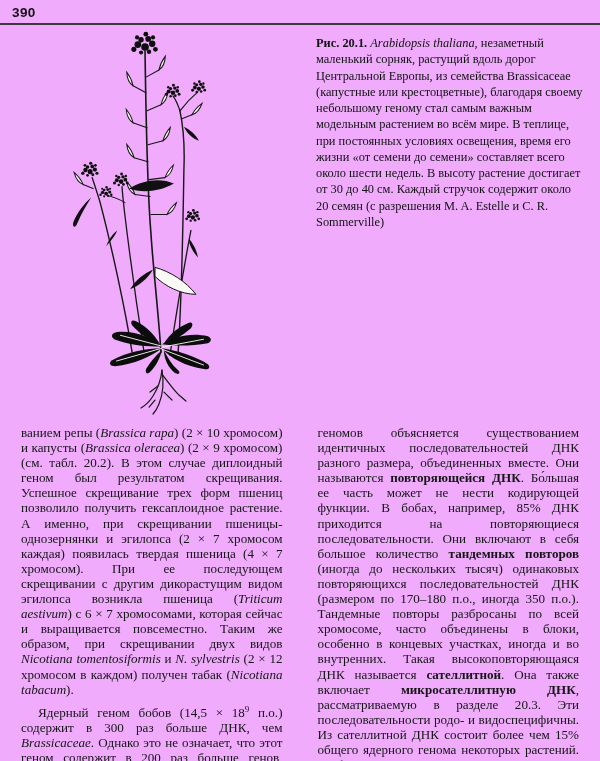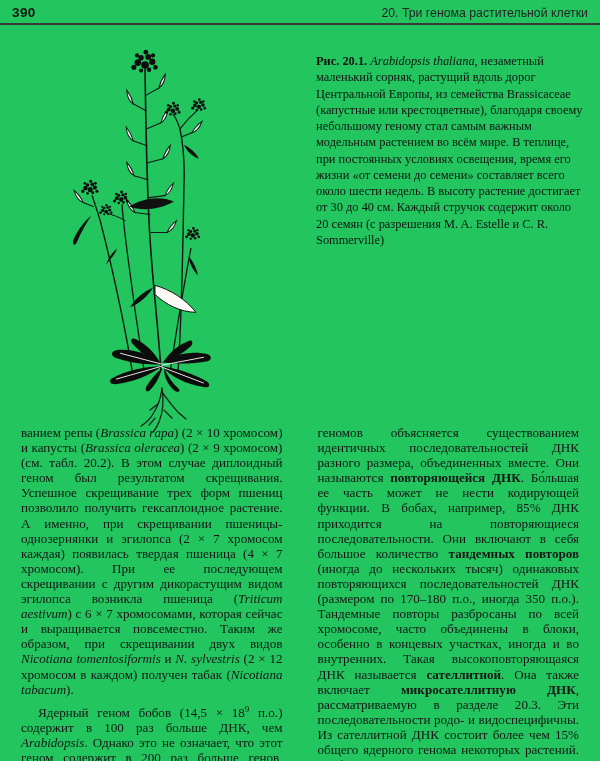--- a/index.html
+++ b/index.html
@@ -1,30 +1,30 @@
 <!DOCTYPE html>
 <html><head>
 <meta charset="utf-8">
 <style>
   html,body{margin:0;padding:0;}
   body{width:600px;height:761px;overflow:hidden;background:#e9e8e4;}
   .page{
-    width:600px;height:761px;box-sizing:border-box;background:#22c55e;
+    width:600px;height:761px;box-sizing:border-box;background:#f0abfc;
     font-family:"Liberation Serif", serif;color:#141414;overflow:hidden;position:relative;
   }
   
   .hdr{
     display:flex;justify-content:space-between;align-items:flex-end;
     padding:5px 12px 3px 12px;border-bottom:2.5px solid #3a3a3a;
     font-family:"Liberation Sans", sans-serif;
   }
   .pgnum{font-weight:bold;font-size:13.5px;letter-spacing:.4px;color:#111;}
   .rhead{font-size:12.3px;color:#242424;}
   
-  .figrow{display:flex;padding:24px 12px 0 12px;height:386px;box-sizing:border-box;}
+  .figrow{display:flex;padding:6px 12px 0 12px;height:386px;box-sizing:border-box;}
   .illus{width:292px;flex:none;}
   .caption{flex:1;padding:4px 2px 0 12px;font-size:12.4px;line-height:1.31;color:#121212;}
   .caption b{font-weight:bold;}
   .caption i{font-style:italic;}
   
   .cols{display:flex;gap:19px;padding:6px 13px 0 13px;}
   .col{width:50%;box-sizing:border-box;text-align:justify;font-size:13.1px;line-height:15.1px;color:#151515;}
   .p{margin:8px;}
   .p.indent{text-indent:17px;}
   .col b,.caption b{font-weight:bold;}
@@ -32,21 +32,20 @@
   sup{font-size:9px;line-height:0;vertical-align:super;}
   svg .ln{stroke:#161616;fill:none;stroke-linecap:round;}
 </style>
 </head>
 <body>
 
 <div class="page">
 
   <header class="hdr">
     <span class="pgnum">390</span>
-    <span class="rhead">20. Три генома растительной клетки</span>
   </header>
 
   <section class="figrow">
     <div class="illus">
       <svg viewBox="0 0 290 385" width="290" height="384" aria-hidden="true">
         <defs>
           <g id="fc" fill="#0e0e0e">
             <circle cx="0" cy="0" r="2.4"></circle>
               <circle cx="4.5" cy="-2" r="2"></circle>
               <circle cx="-4.5" cy="-1.5" r="2.1"></circle>
@@ -149,20 +148,20 @@
         </g>
       </svg>
     </div>
 
     <figcaption class="caption"><b>Рис. 20.1. </b><i>Arabidopsis thaliana</i><span>, незаметный маленький сорняк, растущий вдоль дорог Центральной Европы, из семейства Brassicaceae (капустные или крестоцветные), благодаря своему небольшому геному стал самым важным модельным растением во всём мире. В теплице, при постоянных условиях освещения, время его жизни «от семени до семени» составляет всего около шести недель. В высоту растение достигает от 30 до 40 см. Каждый стручок содержит около 20 семян (с разрешения M. A. Estelle и C. R. Sommerville)</span></figcaption>
   </section>
 
   <section class="cols">
     <div class="col">
       <p class="p"><span>ванием репы (</span><i>Brassica rapa</i><span>) (2 × 10 хромосом) и капусты (</span><i>Brassica oleracea</i><span>) (2 × 9 хромосом) (см. табл. 20.2). В этом случае диплоидный геном был результатом скрещивания. Успешное скрещивание трех форм пшениц позволило получить гексаплоидное растение. А именно, при скрещивании пшеницы-однозернянки и эгилопса (2 × 7 хромосом каждая) появилась твердая пшеница (4 × 7 хромосом). При ее последующем скрещивании с другим дикорастущим видом эгилопса возникла пшеница (</span><i>Triticum aestivum</i><span>) с 6 × 7 хромосомами, которая сейчас и выращивается повсеместно. Таким же образом, при скрещивании двух видов </span><i>Nicotiana tomentosiformis</i><span> и </span><i>N. sylvestris</i><span> (2 × 12 хромосом в каждом) получен табак (</span><i>Nicotiana tabacum</i><span>).</span></p>
-      <p class="p indent"><span>Ядерный геном бобов (14,5 × 18</span><sup>9</sup><span> п.о.) содержит в 100 раз больше ДНК, чем </span><i>Arabidopsis</i><span>. Однако это не означает, что этот геном содержит в 200 раз больше генов, кодирующих белки (структурных). Вероятно, количество структурных генов в обоих растениях различается не более, чем в два-три раза. Различие в размерах</span></p>
+      <p class="p indent"><span>Ядерный геном бобов (14,5 × 18</span><sup>9</sup><span> п.о.) содержит в 300 раз больше ДНК, чем </span><i>Brassicaceae</i><span>. Однако это не означает, что этот геном содержит в 200 раз больше генов, кодирующих белки (структурных). Вероятно, количество структурных генов в обоих растениях различается не более, чем в два-три раза. Различие в размерах</span></p>
     </div>
     <div class="col">
       <p class="p"><span>геномов объясняется существованием идентичных последовательностей ДНК разного размера, объединенных вместе. Они называются </span><b>повторяющейся ДНК</b><span>. Бо́льшая ее часть может не нести кодирующей функции. В бобах, например, 85% ДНК приходится на повторяющиеся последовательности. Они включают в себя большое количество </span><b>тандемных повторов</b><span> (иногда до нескольких тысяч) одинаковых повторяющихся последовательностей ДНК (размером по 170–180 п.о., иногда 350 п.о.). Тандемные повторы разбросаны по всей хромосоме, часто объединены в блоки, особенно в концевых участках, иногда и во внутренних. Такая высокоповторяющаяся ДНК называется </span><b>сателлитной</b><span>. Она также включает </span><b>микросателлитную ДНК</b><span>, рассматриваемую в разделе 20.3. Эти последовательности родо- и видоспецифичны. Из сателлитной ДНК состоит более чем 15% общего ядерного генома некоторых растений. Ее функции пока еще до конца неизвестны. Возможно, она играет роль при видообразовании. При получении соматических гибридов слиянием</span></p>
     </div>
   </section>
 
 </div>
 
 </body></html>

